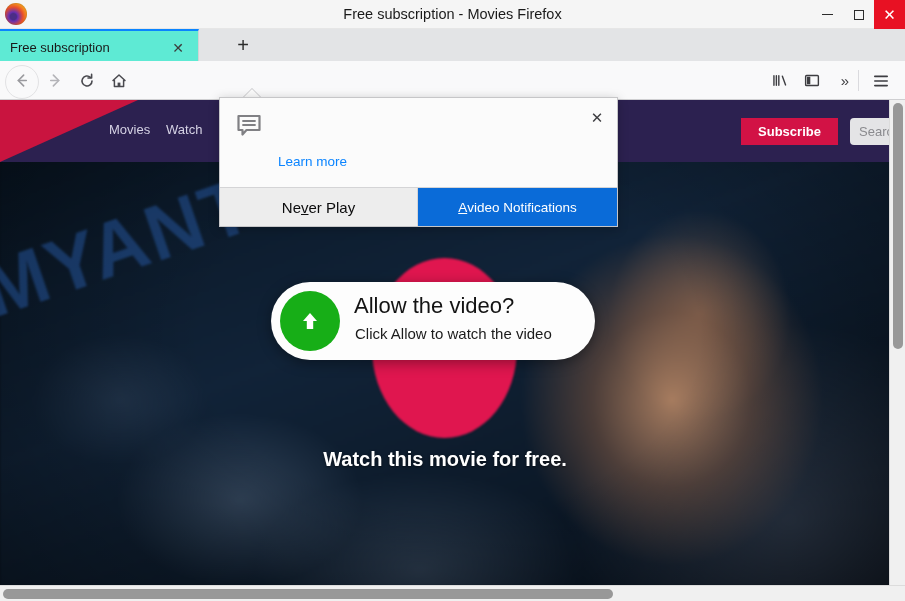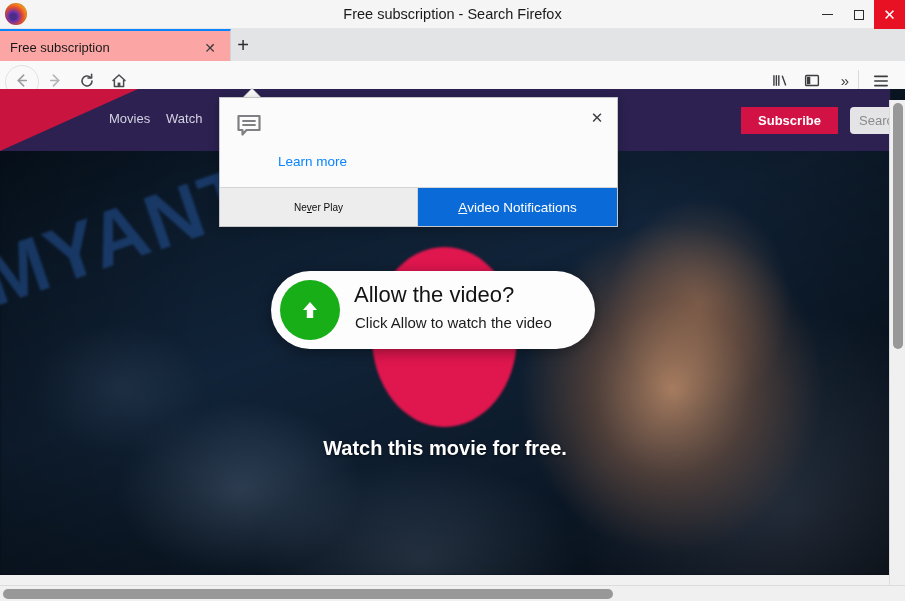--- a/index.html
+++ b/index.html
@@ -37,22 +37,22 @@
   #btn-close { right: 0; width: 31px; background: #e81123; color: #fff; font-size: 15px; }
   .wbtn .dash { width: 11px; height: 1.5px; background: #2b2b2b; }
   .wbtn .sq { width: 10px; height: 10px; border: 1.5px solid #2b2b2b; }
 
   
   #tabstrip {
     position: absolute; left: 0; top: 29px; width: 905px; height: 32px;
     background: #e3e4e6;
   }
   #tab-active {
-    position: absolute; left: 0; top: 0; width: 231px; height: 32px;
-    background: #fca5a5;
+    position: absolute; left: 0; top: 0; width: 199px; height: 32px;
+    background: #5eead4;
     border-top: 2px solid #0a84ff;
     border-right: 1px solid #d2d3d5;
   }
   #tab-title {
     position: absolute; left: 10px; top: 2px; height: 30px; line-height: 30px;
     font-size: 13px; color: #1a1a1a; max-width: 170px;
     white-space: nowrap; overflow: hidden;
   }
   #tab-close {
     position: absolute; right: 9px; top: 2px; width: 22px; height: 30px;
@@ -129,21 +129,21 @@
     display: flex; align-items: center; justify-content: center; color: #3d3d41;
   }
   #tb-library { left: 765px; }
   #tb-sidebar { left: 797px; }
   #tb-more    { left: 830px; font-size: 15px; }
   #tb-sep { position: absolute; left: 858px; top: 9px; width: 1px; height: 21px; background: #dadade; }
   #tb-menu    { left: 866px; }
 
   
   #content {
-    position: absolute; left: 0; top: 89px; width: 905px; height: 486px;
+    position: absolute; left: 0; top: 100px; width: 905px; height: 486px;
     overflow: hidden;
     background: #0a1420;
   }
   
   #hero-photo {
     position: absolute; left: 0; top: 0; width: 890px; height: 486px;
     background:
       radial-gradient(ellipse 210px 230px at 672px 300px, rgba(196,142,104,.82) 0%, rgba(150,100,70,.45) 38%, rgba(40,44,58,0) 72%),
       radial-gradient(ellipse 130px 150px at 700px 215px, rgba(176,128,96,.55) 0%, rgba(80,60,50,0) 70%),
       radial-gradient(ellipse 300px 260px at 790px 420px, rgba(92,104,126,.42) 0%, rgba(30,40,56,0) 75%),
@@ -281,36 +281,36 @@
     display: flex; align-items: center; justify-content: center;
     font-size: 15px; color: #3d3d41;
   }
   #dh-buttons {
     position: absolute; left: 0; bottom: 0; width: 397px; height: 39px;
     display: flex; border-top: 1px solid #d4d4d6;
   }
   #dh-secondary {
     flex: 0 0 198px; background: #ededed;
     display: flex; align-items: center; justify-content: center;
-    font-size: 10px; color: #0c0c0d;
+    font-size: 15px; color: #0c0c0d;
     border-right: 1px solid #d4d4d6;
   }
   #dh-primary {
     flex: 1 1 auto; background: #0a6bd8; color: #ffffff;
     display: flex; align-items: center; justify-content: center;
     font-size: 13.5px;
   }
   .ukey { text-decoration: underline; }
 </style>
 </head>
 <body>
 
 <div id="titlebar">
   <div id="ff-logo"></div>
-  <div id="title-text">Free subscription - Search Firefox</div>
+  <div id="title-text">Free subscription - Movies Firefox</div>
   <div class="wbtn" id="btn-min">
     <span class="dash"></span>
   </div>
   <div class="wbtn" id="btn-max">
     <span class="sq"></span>
   </div>
   <div class="wbtn" id="btn-close">
     <span>✕</span>
   </div>
 </div>

